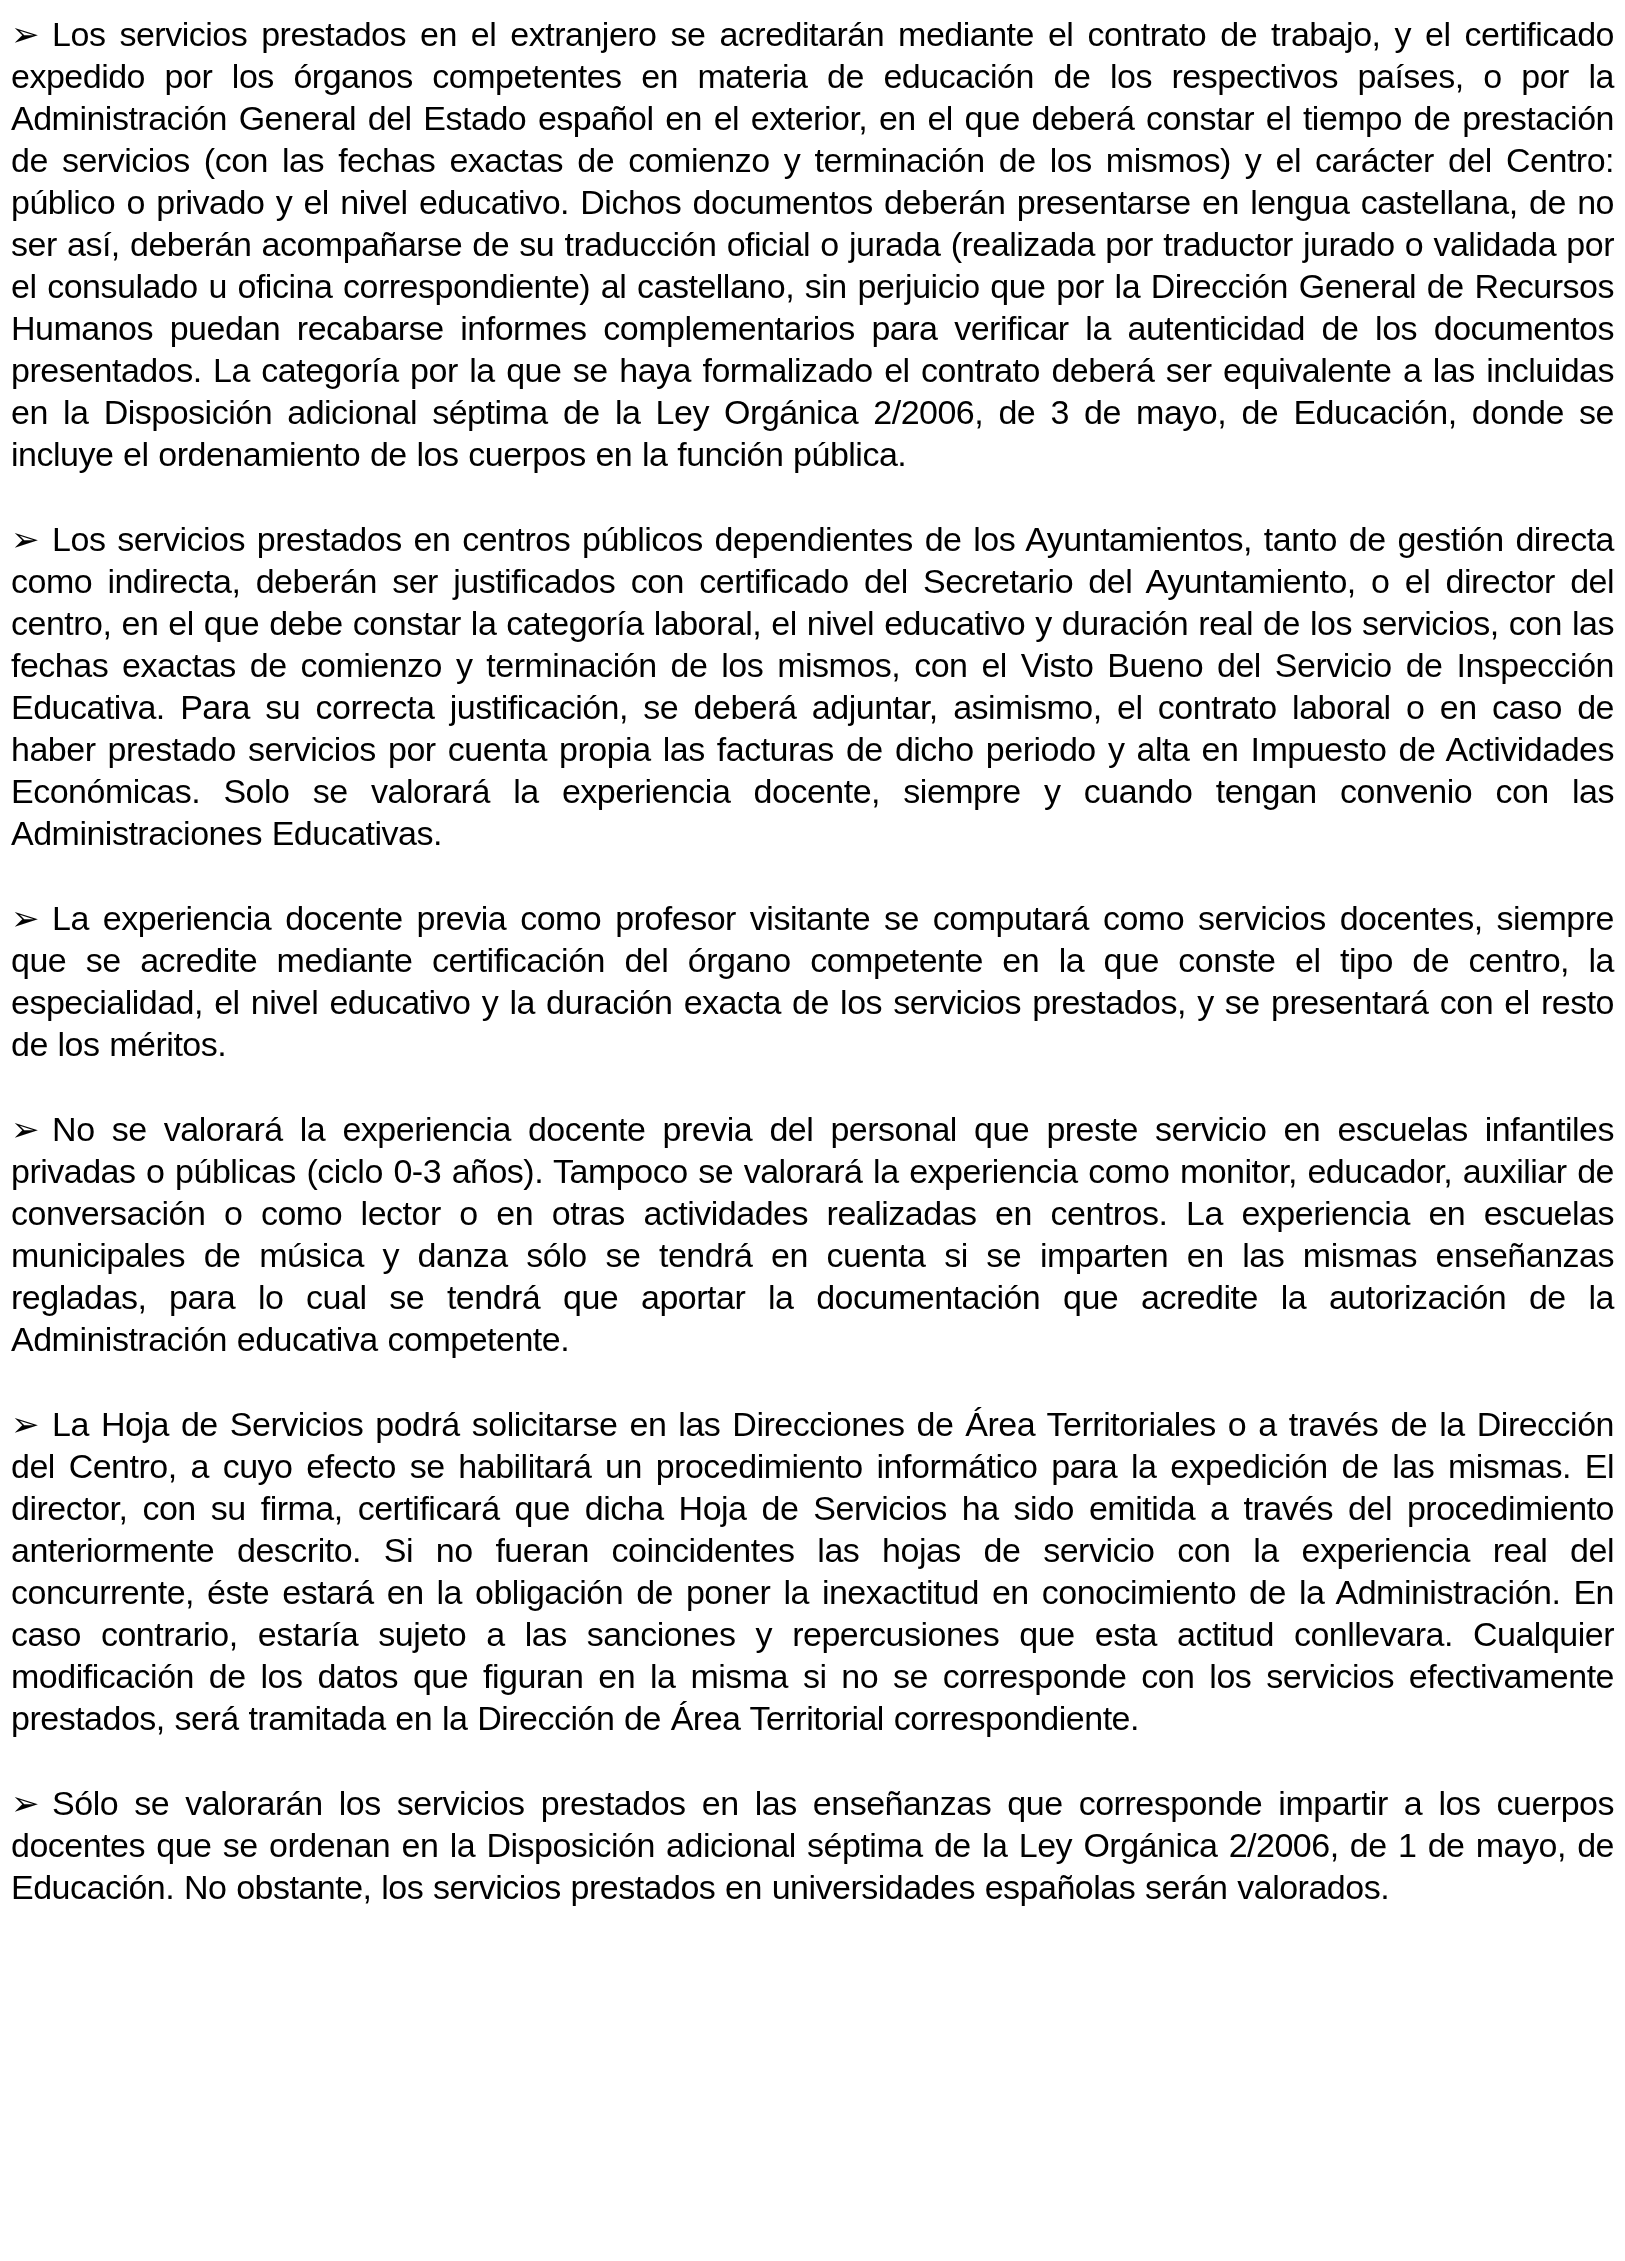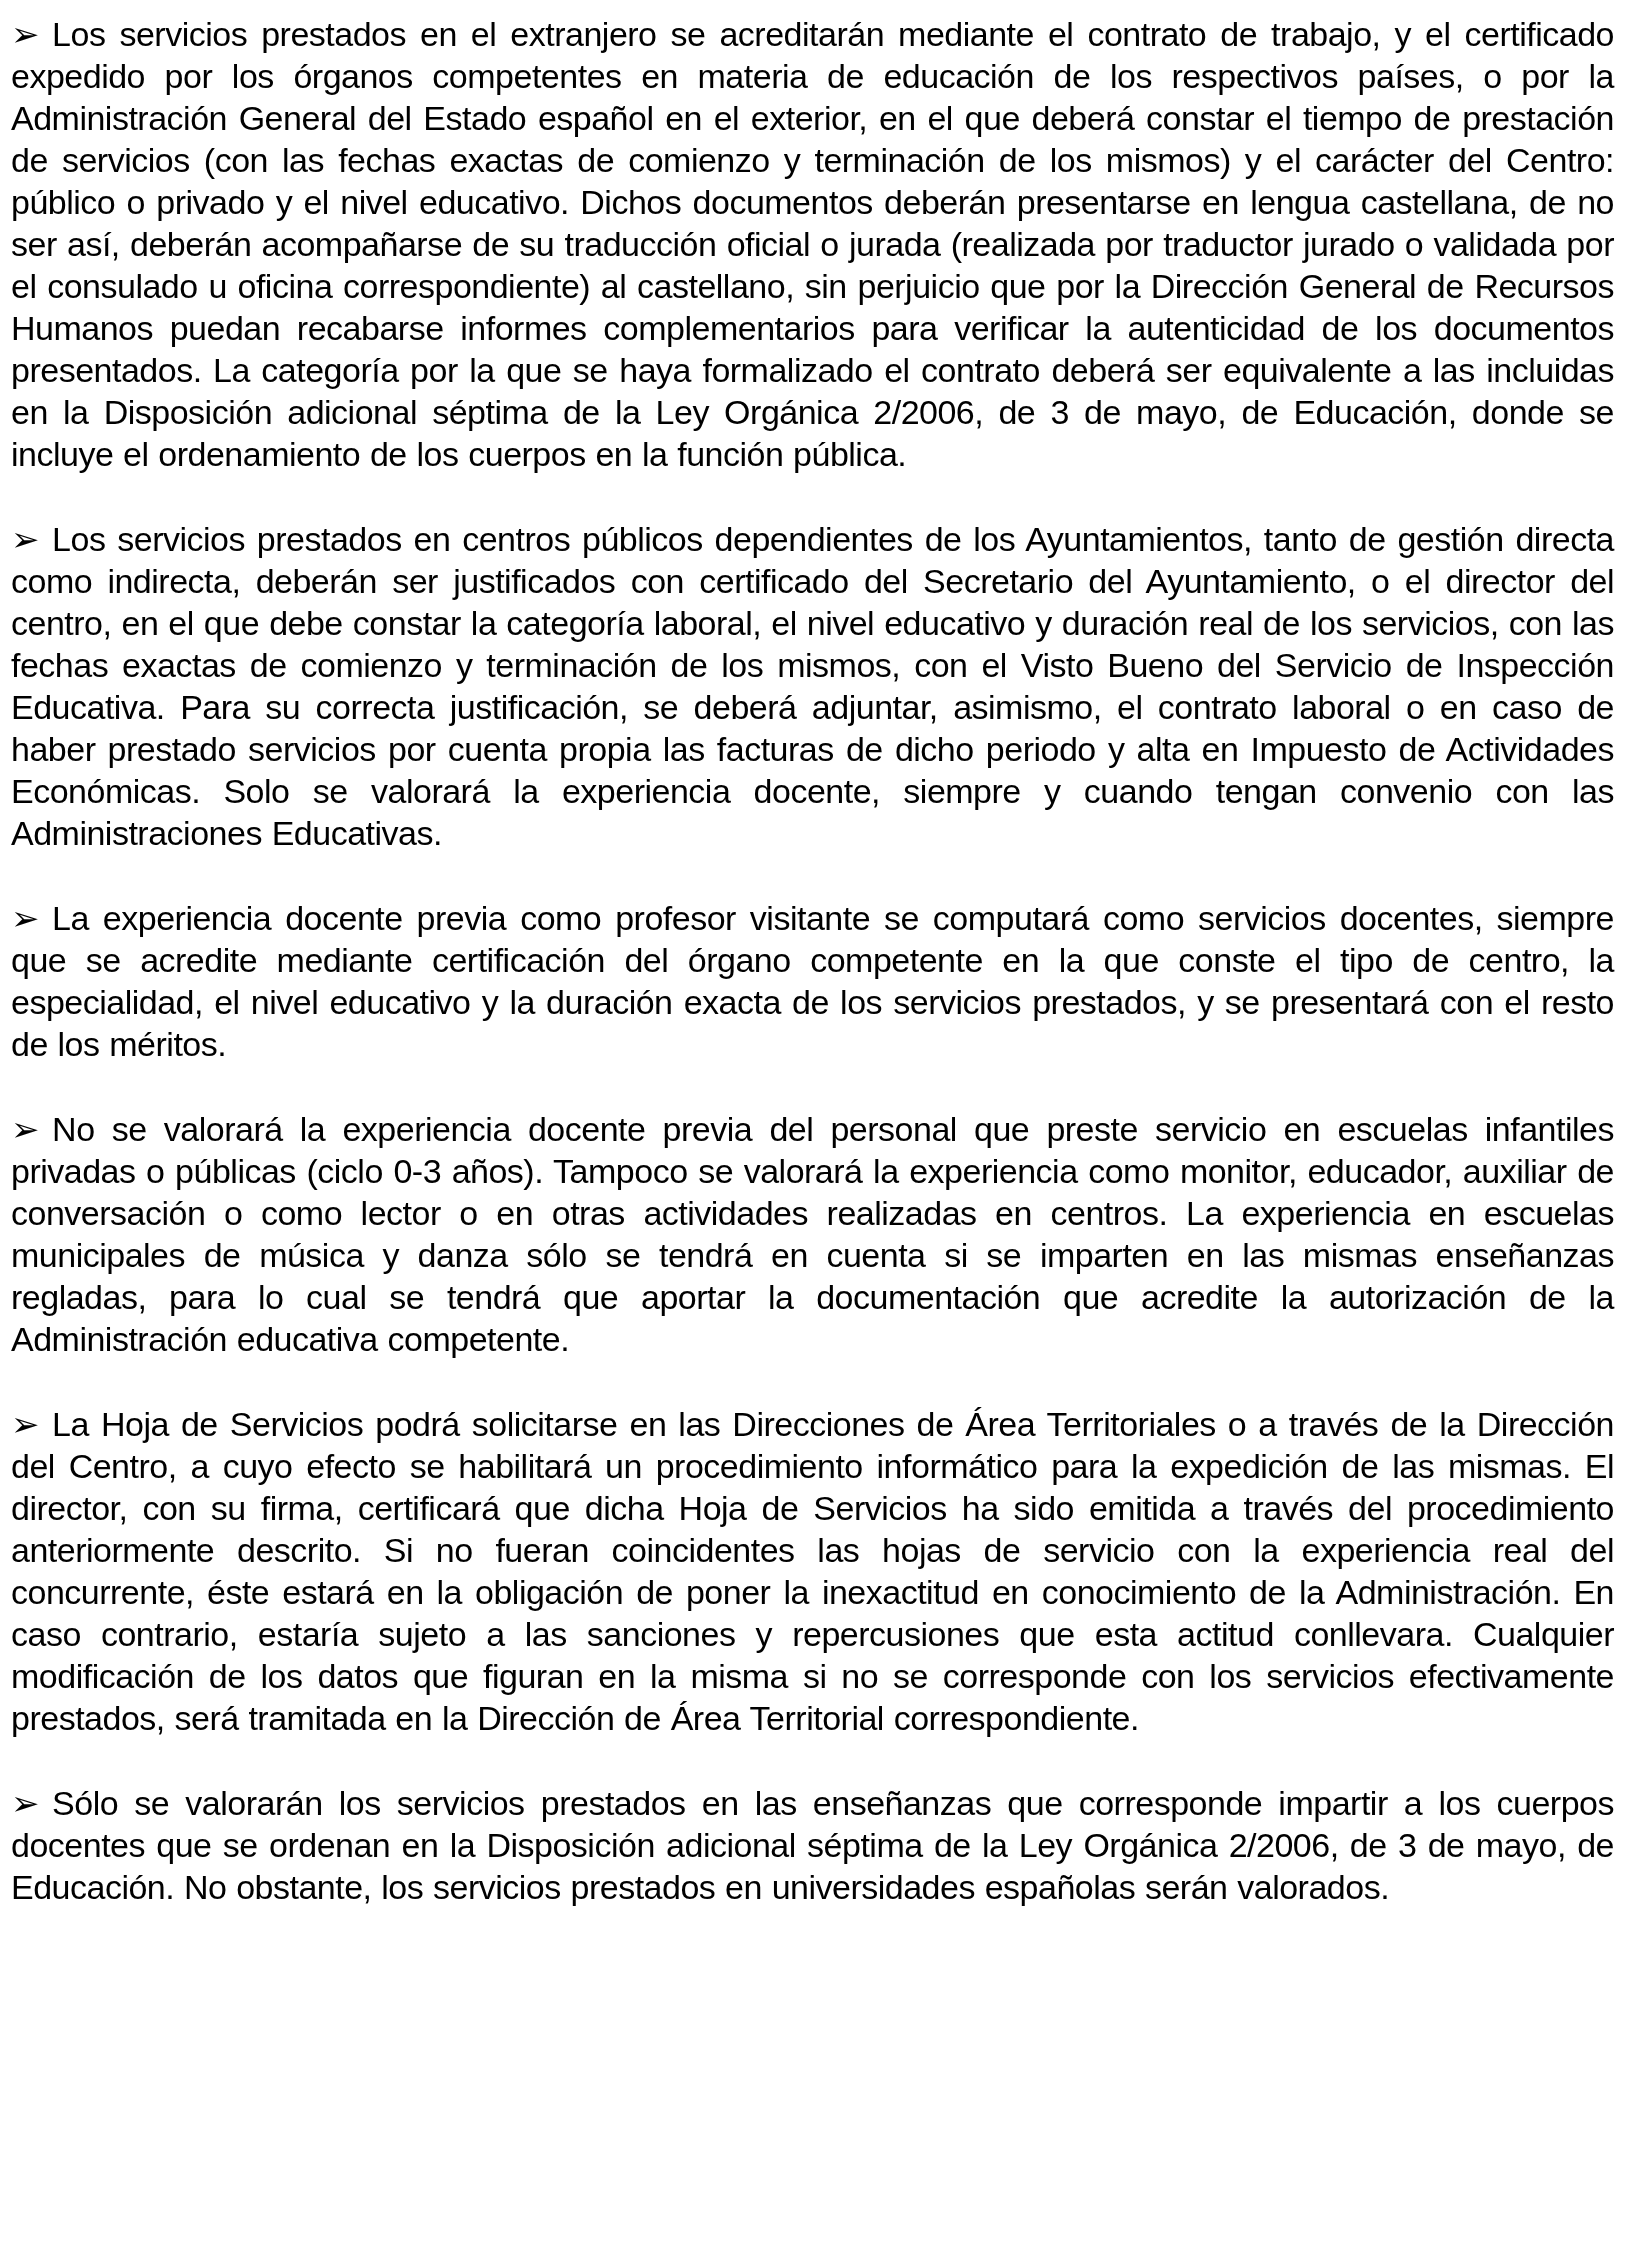--- a/index.html
+++ b/index.html
@@ -52,17 +52,17 @@
 
   <p class="para">
     <span class="bullet">➢</span><span>No se valorará la experiencia docente previa del personal que preste servicio en escuelas infantiles privadas o públicas (ciclo 0-3 años). Tampoco se valorará la experiencia como monitor, educador, auxiliar de conversación o como lector o en otras actividades realizadas en centros. La experiencia en escuelas municipales de música y danza sólo se tendrá en cuenta si se imparten en las mismas enseñanzas regladas, para lo cual se tendrá que aportar la documentación que acredite la autorización de la Administración educativa competente.</span>
   </p>
 
   <p class="para">
     <span class="bullet">➢</span><span>La Hoja de Servicios podrá solicitarse en las Direcciones de Área Territoriales o a través de la Dirección del Centro, a cuyo efecto se habilitará un procedimiento informático para la expedición de las mismas. El director, con su firma, certificará que dicha Hoja de Servicios ha sido emitida a través del procedimiento anteriormente descrito. Si no fueran coincidentes las hojas de servicio con la experiencia real del concurrente, éste estará en la obligación de poner la inexactitud en conocimiento de la Administración. En caso contrario, estaría sujeto a las sanciones y repercusiones que esta actitud conllevara. Cualquier modificación de los datos que figuran en la misma si no se corresponde con los servicios efectivamente prestados, será tramitada en la Dirección de Área Territorial correspondiente.</span>
   </p>
 
   <p class="para">
-    <span class="bullet">➢</span><span>Sólo se valorarán los servicios prestados en las enseñanzas que corresponde impartir a los cuerpos docentes que se ordenan en la Disposición adicional séptima de la Ley Orgánica 2/2006, de 3 de mayo, de Educación. No obstante, los servicios prestados en universidades españolas serán valorados.</span>
+    <span class="bullet">➢</span><span>Sólo se valorarán los servicios prestados en las enseñanzas que corresponde impartir a los cuerpos docentes que se ordenan en la Disposición adicional séptima de la Ley Orgánica 2/2006, de 1 de mayo, de Educación. No obstante, los servicios prestados en universidades españolas serán valorados.</span>
   </p>
 
 </div>
 
 
 </body></html>

